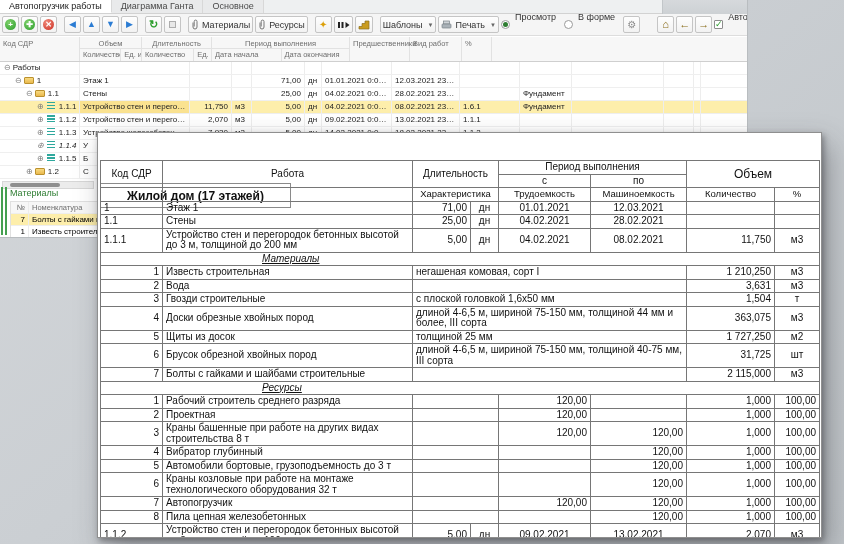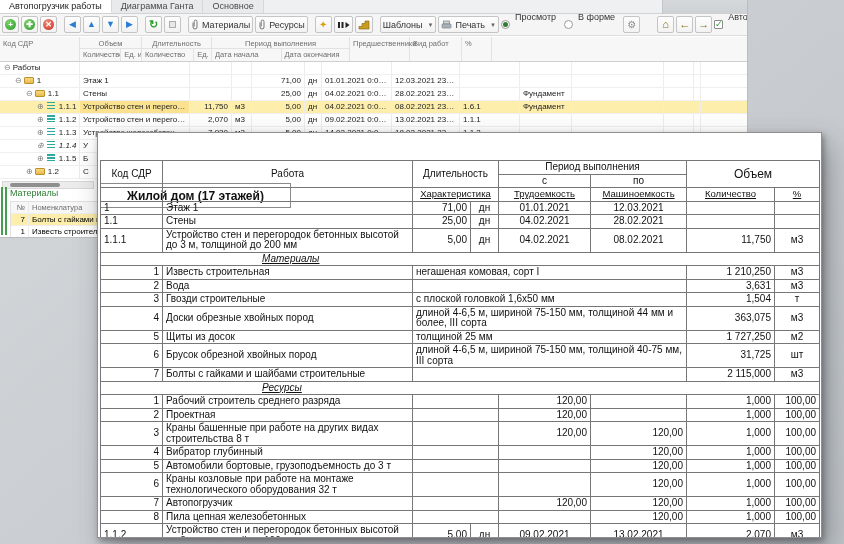--- a/index.html
+++ b/index.html
@@ -85,21 +85,21 @@
     border:1px solid #8f8f8f;overflow:hidden;
     box-shadow:2px 3px 6px rgba(50,50,55,.45), 7px 12px 26px rgba(50,50,55,.38);}
   .report-title{position:absolute;left:2px;top:2px;width:191px;height:25px;border:1px solid #8a8a8a;
     display:flex;align-items:center;justify-content:center;font-weight:bold;font-size:12px;color:#111;margin-top:48px;}
   table.report{position:absolute;left:2px;top:27px;width:719px;border-collapse:collapse;table-layout:fixed;
     font-size:10px;color:#111;}
   table.report th,table.report td{border:1px solid #767676;padding:1px 3px;line-height:10.5px;
     font-weight:normal;vertical-align:middle;word-wrap:break-word;}
   th.hb{font-weight:bold;text-align:center;}
   th.hvol{font-weight:bold;font-size:12px;text-align:center;}
-  th.hs{text-align:center;font-size:9.5px;text-decoration:underline;}
+  th.hs{text-align:center;font-size:9.5px;}
   td.b{font-weight:bold;}
   td.sec{border-left:1px solid #767676;border-right:1px solid #767676;}
   td.sec span{font-style:italic;text-decoration:underline;margin-left:158px;}
 </style>
 </head>
 <body>
 
 <div class="bg-window">
   <div class="tabbar">
     <div class="tab active">Автопогрузчик работы</div>

